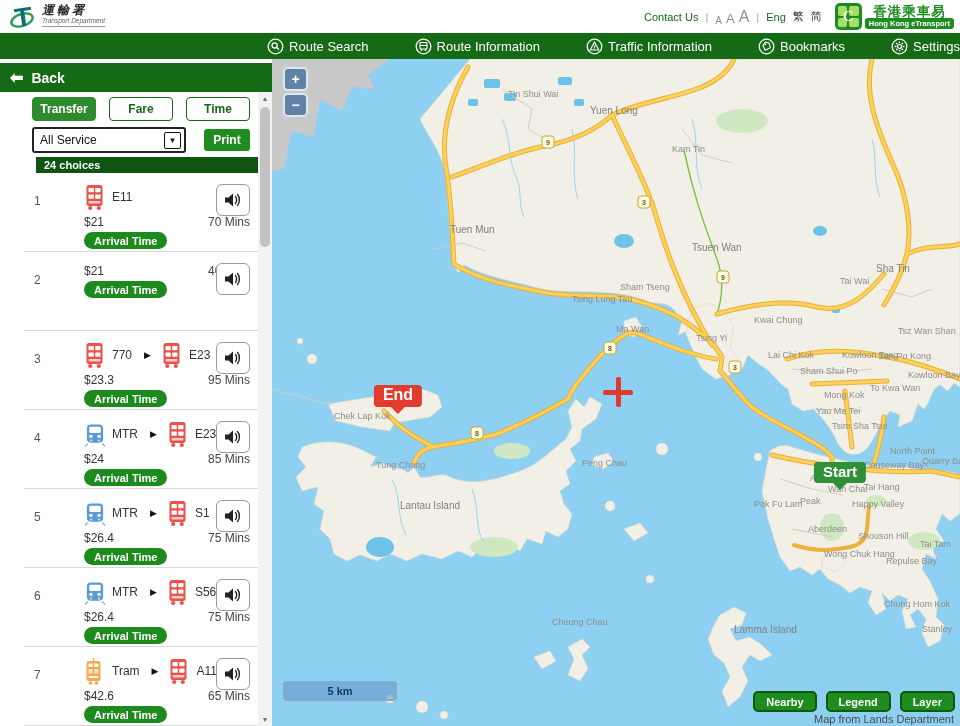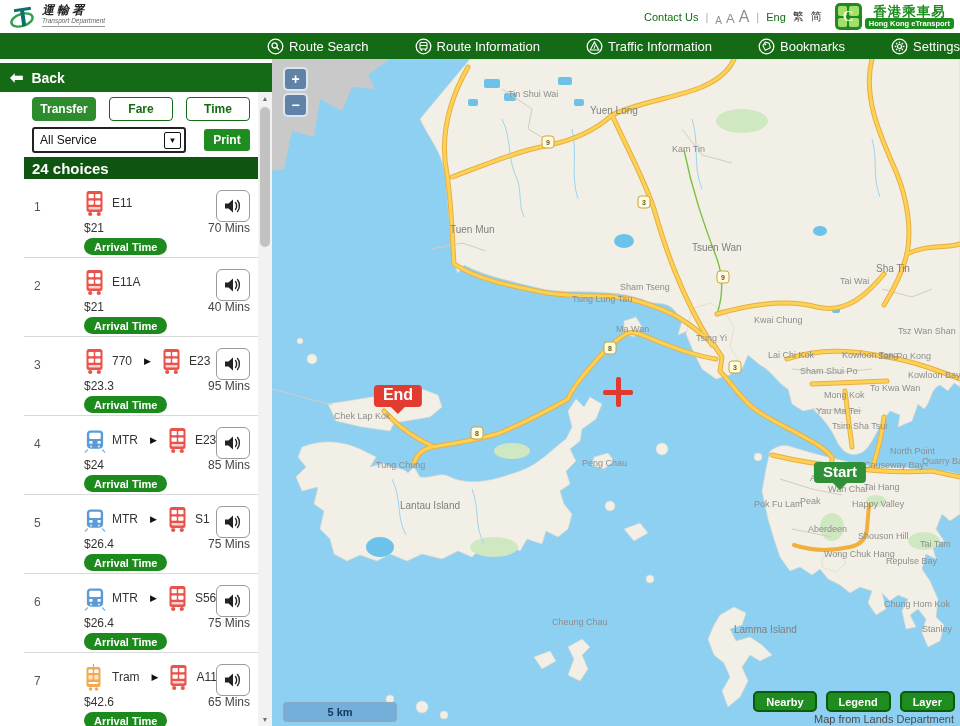--- a/index.html
+++ b/index.html
@@ -41,21 +41,21 @@
   .side-wrap{flex:1;display:flex;min-height:0;padding-left:24px;}
   .side-body{width:258px;display:flex;flex-direction:column;min-height:0;}
   .controls{padding:5px 8px 4px 8px;background:#fff;}
   .tabs{display:flex;gap:13px;}
   .tab{flex:1;height:24px;border:1px solid var(--green,#156a15);border-radius:4px;background:#fff;color:var(--green,#156a15);font-size:12px;font-weight:bold;cursor:pointer;font-family:"Liberation Sans",sans-serif;}
   .tab.active{background:#2e8b2e;color:#fff;border-color:#2e8b2e;}
   .select-row{display:flex;align-items:center;margin-top:6px;gap:18px;}
   .svc-select{flex:1;height:22px;border:2px solid #222;border-radius:3px;background:#fff;display:flex;align-items:center;justify-content:space-between;padding:0 3px 0 6px;font-size:12px;color:#111;cursor:pointer;}
   .svc-dd{width:15px;height:15px;border:1.5px solid #111;border-radius:2px;display:flex;align-items:center;justify-content:center;font-size:8px;color:#111;}
   .print-btn{width:46px;height:22px;background:var(--green-bright,#1f8c1f);color:#fff;border:none;border-radius:3px;font-size:12px;font-weight:bold;cursor:pointer;font-family:"Liberation Sans",sans-serif;}
-  .choices-bar{height:22px;background:#0f5410;color:#fff;font-size:15px;font-weight:bold;display:flex;align-items:center;padding-left:8px;flex:0 0 auto;}
+  .choices-bar{height:16px;background:#0f5410;color:#fff;font-size:11px;font-weight:bold;display:flex;align-items:center;padding-left:8px;flex:0 0 auto;margin-left:12px;}
   .route-list{flex:1;overflow:hidden;}
   .route-item{position:relative;height:79px;border-bottom:1px solid #d9d9d9;box-sizing:border-box;padding:9px 6px 0 10px;display:flex;cursor:pointer;background:#fff;}
   .r-num{width:50px;font-size:12px;color:#555;padding-top:12px;}
   .r-main{flex:1;min-width:0;}
   .r-legs{display:flex;align-items:center;gap:6px;height:30px;}
   .leg-icon{width:22px;height:28px;display:flex;align-items:center;}
   .leg-label{font-size:12px;color:#333;margin-right:2px;}
   .leg-sep{font-size:9px;color:#111;margin:0 4px;}
   .r-fares{display:flex;justify-content:space-between;align-items:baseline;margin-top:3px;padding-right:2px;}
   .r-fare{font-size:12px;color:#333;}
@@ -79,21 +79,21 @@
   .marker{position:absolute;transform:translate(-50%,-100%);color:#fff;font-size:15px;font-weight:bold;padding:1px 9px 3px 9px;border-radius:4px;white-space:nowrap;}
   .marker:after{content:"";position:absolute;left:50%;top:100%;transform:translateX(-50%);border:7px solid transparent;border-bottom:none;}
   .marker.end{background:#e23b30;font-size:16px;}
   .marker.end:after{border-top-color:#e23b30;}
   .marker.start{background:#2f9038;}
   .marker.start:after{border-top-color:#2f9038;}
   .crosshair{position:absolute;width:30px;height:30px;transform:translate(-50%,-50%);}
   .crosshair i{position:absolute;background:#e0392e;border-radius:2px;}
   .ch-h{left:0;top:12.5px;width:30px;height:5px;}
   .ch-v{left:12.5px;top:0;width:5px;height:30px;}
-  .scalebar{position:absolute;left:11px;bottom:4px;width:110px;height:16px;background:rgba(96,148,198,.55);border:2px solid #86a9c9;border-radius:4px;color:#143a60;font-size:11px;font-weight:bold;display:flex;align-items:center;justify-content:center;}
+  .scalebar{position:absolute;left:11px;bottom:25px;width:110px;height:16px;background:rgba(96,148,198,.55);border:2px solid #86a9c9;border-radius:4px;color:#143a60;font-size:11px;font-weight:bold;display:flex;align-items:center;justify-content:center;}
   .map-buttons{position:absolute;right:5px;bottom:14px;display:flex;gap:9px;}
   .map-btn{background:var(--green-bright,#1f8c1f);border:2px solid #0d5a0d;border-radius:5px;color:#fff;font-size:11px;font-weight:bold;padding:2.5px 11px;cursor:pointer;font-family:"Liberation Sans",sans-serif;}
   .attribution{position:absolute;right:6px;bottom:1px;font-size:11px;color:#4a4a4a;}
 </style>
 </head>
 <body>
 
 <div class="app">
 
   <header class="top-header">
@@ -257,35 +257,20 @@
                   <svg width="20" height="18" viewBox="0 0 20 18">
                     <path d="M2 6.5 L5.5 6.5 L10 2.5 L10 15.5 L5.5 11.5 L2 11.5 Z" fill="#222"></path>
                     <path d="M12.5 5.5 C14 7 14 11 12.5 12.5 M14.5 3.5 C17 6 17 12 14.5 14.5" fill="none" stroke="#222" stroke-width="1.4" stroke-linecap="round"></path>
                   </svg>
                 </button>
       </div>
 
       <div class="route-item">
         <div class="r-num">2</div>
         <div class="r-main">
-          <div class="r-legs">
-                    <span class="leg-icon">
-                      <svg width="21" height="27" viewBox="0 0 21 27">
-                        <rect x="2.5" y="1" width="16" height="21" rx="2.5" fill="#e9534a"></rect>
-                        <rect x="4.5" y="4" width="5.3" height="4.2" rx="0.8" fill="#fff"></rect>
-                        <rect x="11.2" y="4" width="5.3" height="4.2" rx="0.8" fill="#fff"></rect>
-                        <rect x="4.5" y="10.5" width="5.3" height="4.2" rx="0.8" fill="#fff"></rect>
-                        <rect x="11.2" y="10.5" width="5.3" height="4.2" rx="0.8" fill="#fff"></rect>
-                        <rect x="4.5" y="17" width="12" height="2.4" rx="0.8" fill="#fbd2cf"></rect>
-                        <circle cx="6.2" cy="24" r="2.1" fill="#e9534a"></circle>
-                        <circle cx="14.8" cy="24" r="2.1" fill="#e9534a"></circle>
-                      </svg>
-                    </span>
-                    <span class="leg-label">E11A</span>
-                  </div>
           <div class="r-fares">
             <span class="r-fare">$21</span>
             <span class="r-mins">40 Mins</span>
           </div>
           <button class="r-arrival">Arrival Time</button>
           
         </div>
         <button class="r-speaker">
                   <svg width="20" height="18" viewBox="0 0 20 18">
                     <path d="M2 6.5 L5.5 6.5 L10 2.5 L10 15.5 L5.5 11.5 L2 11.5 Z" fill="#222"></path>

